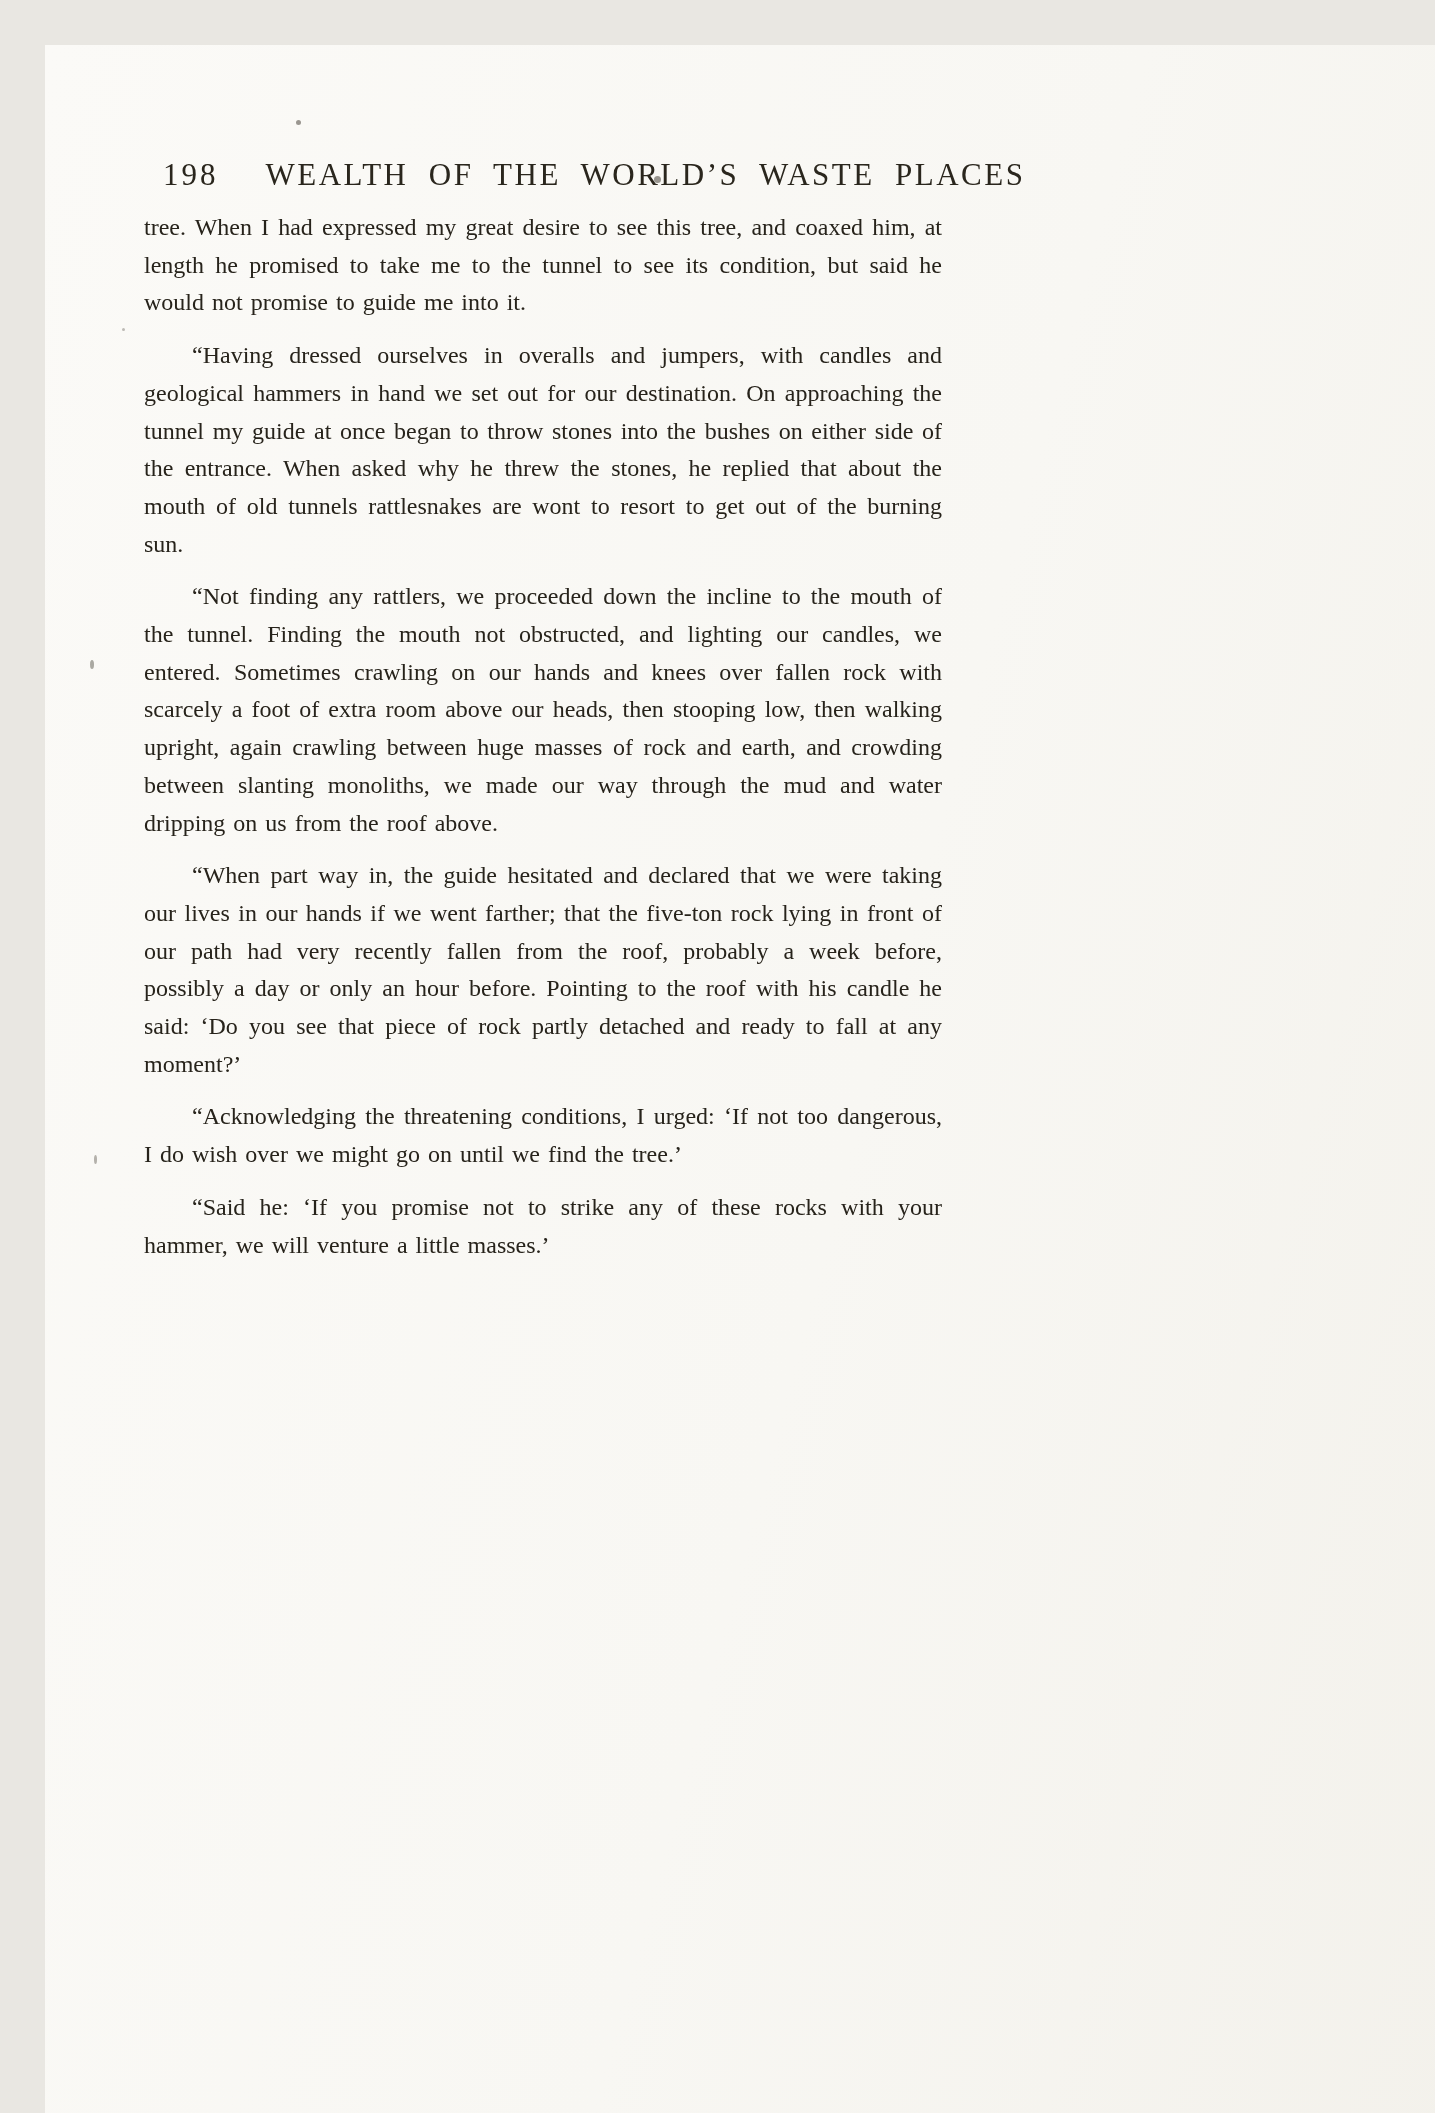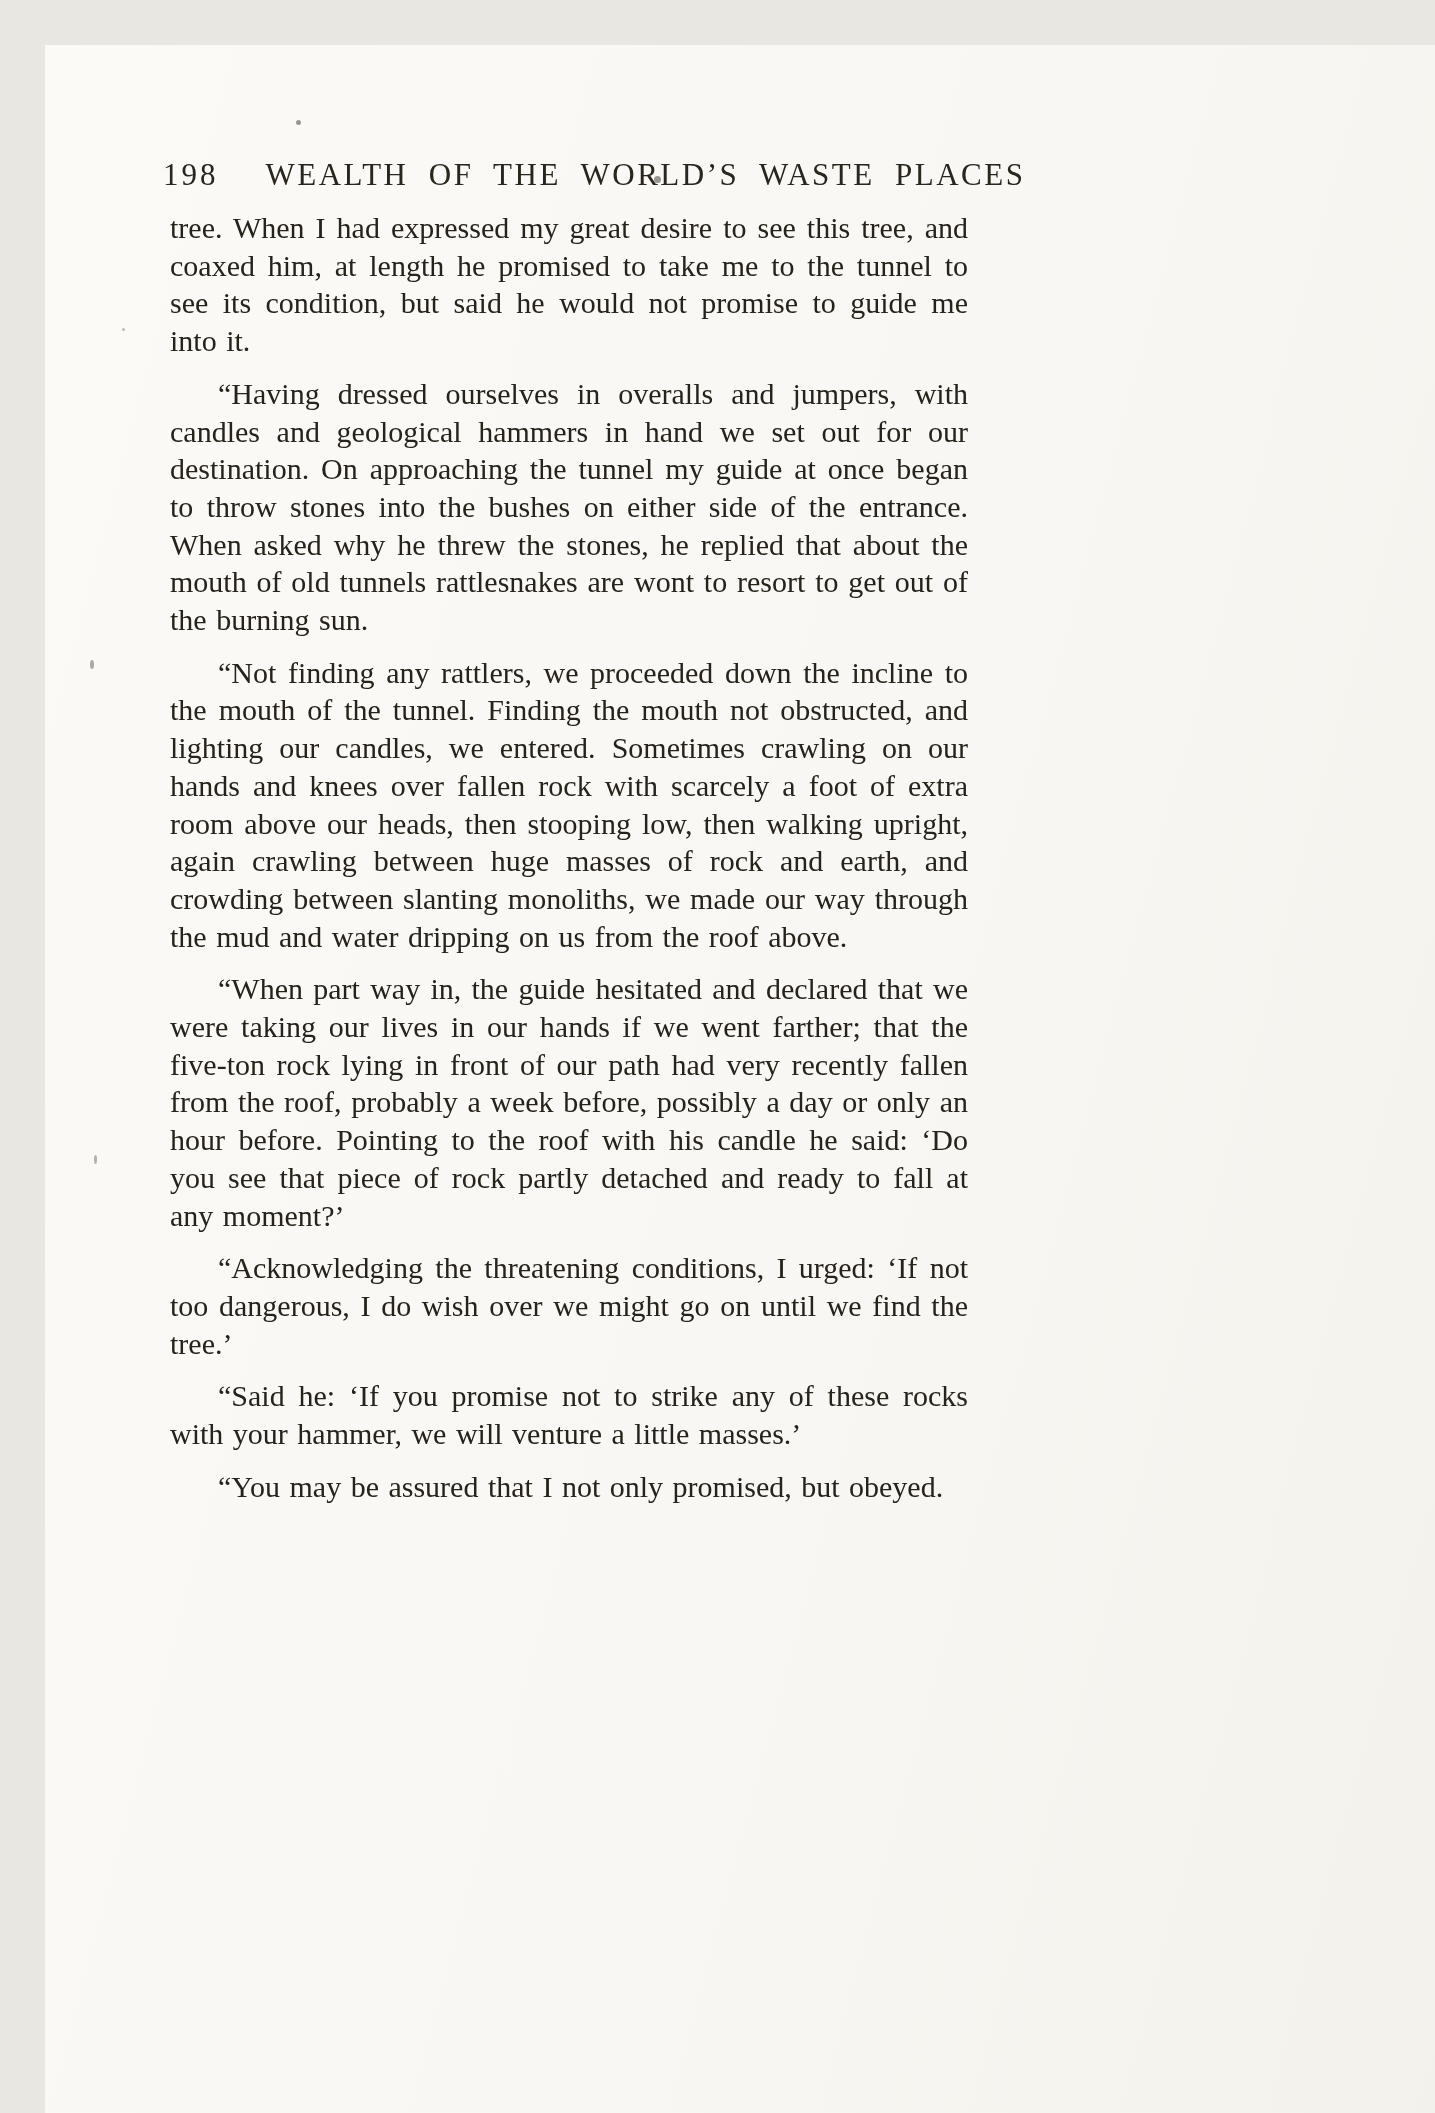--- a/index.html
+++ b/index.html
@@ -31,23 +31,23 @@
     display: inline-block;
     margin-right: 32px;
     letter-spacing: 3px;
   }
   .header-title {
     word-spacing: 10px;
   }
   .text-block {
     position: absolute;
     top: 134px;
-    left: 95px;
+    left: 69px;
     width: 828px;
-    font-size: 30px;
+    font-size: 24px;
     line-height: 37.7px;
     text-align: justify;
     word-spacing: 2px;
     color: #27231b;
   }
   .para { text-indent: 48px; }
   .para.no-indent { text-indent: 0; }
   
   .speck {
     position: absolute;
@@ -76,16 +76,15 @@
     <span class="page-number">198</span><span class="header-title">WEALTH OF THE WORLD’S WASTE PLACES</span>
   </header>
 
   <main class="text-block">
     <p class="para no-indent">tree.  When I had expressed my great desire to see this tree, and coaxed him, at length he promised to take me to the tunnel to see its condition, but said he would not promise to guide me into it.</p>
     <p class="para">“Having dressed ourselves in overalls and jumpers, with candles and geological hammers in hand we set out for our destination.  On approaching the tunnel my guide at once began to throw stones into the bushes on either side of the entrance.  When asked why he threw the stones, he replied that about the mouth of old tunnels rattlesnakes are wont to resort to get out of the burning sun.</p>
     <p class="para">“Not finding any rattlers, we proceeded down the incline to the mouth of the tunnel.  Finding the mouth not obstructed, and lighting our candles, we entered.  Sometimes crawling on our hands and knees over fallen rock with scarcely a foot of extra room above our heads, then stooping low, then walking upright, again crawling between huge masses of rock and earth, and crowding between slanting monoliths, we made our way through the mud and water dripping on us from the roof above.</p>
     <p class="para">“When part way in, the guide hesitated and declared that we were taking our lives in our hands if we went farther; that the five-ton rock lying in front of our path had very recently fallen from the roof, probably a week before, possibly a day or only an hour before.  Pointing to the roof with his candle he said: ‘Do you see that piece of rock partly detached and ready to fall at any moment?’</p>
     <p class="para">“Acknowledging the threatening conditions, I urged: ‘If not too dangerous, I do wish over we might go on until we find the tree.’</p>
     <p class="para">“Said he: ‘If you promise not to strike any of these rocks with your hammer, we will venture a little masses.’</p>
-    <p class="para">“You may be assured that I not only promised, but obeyed.</p>
   </main>
 
 </div>
 
 </body></html>

